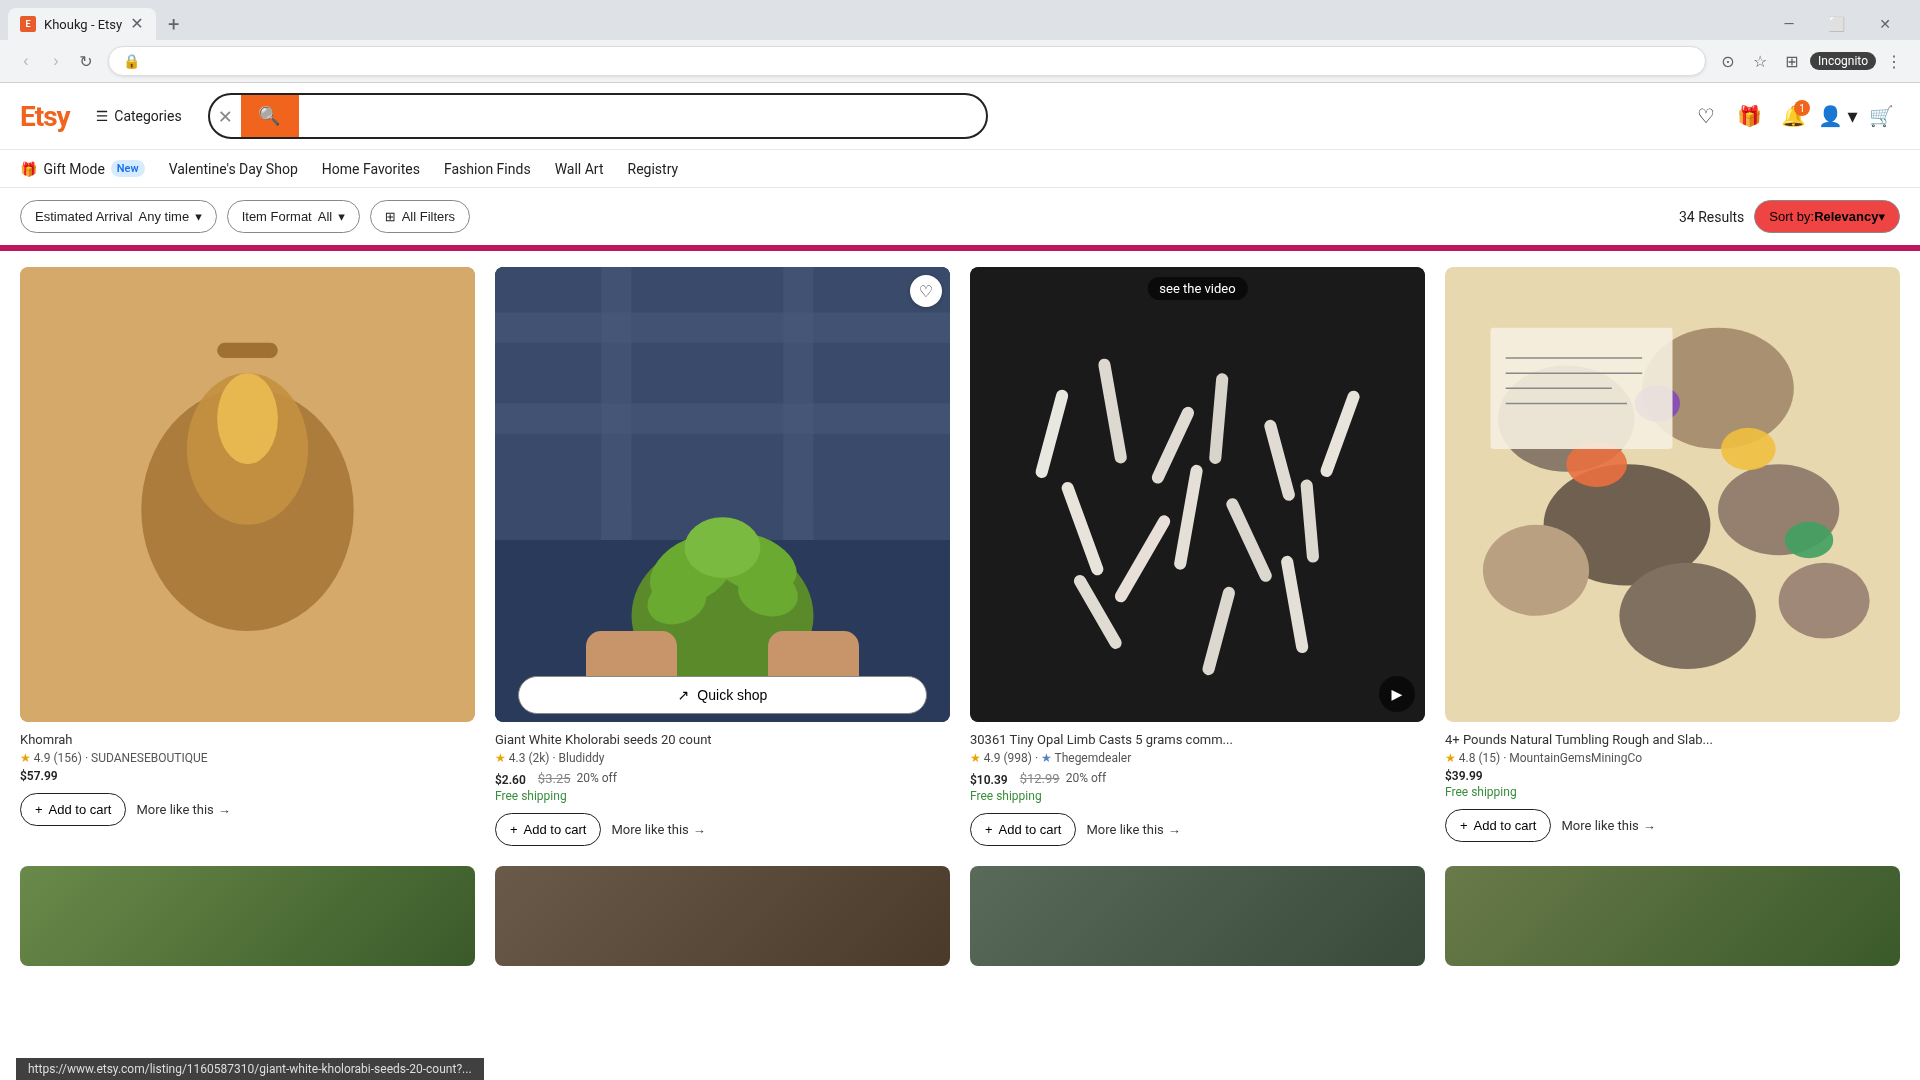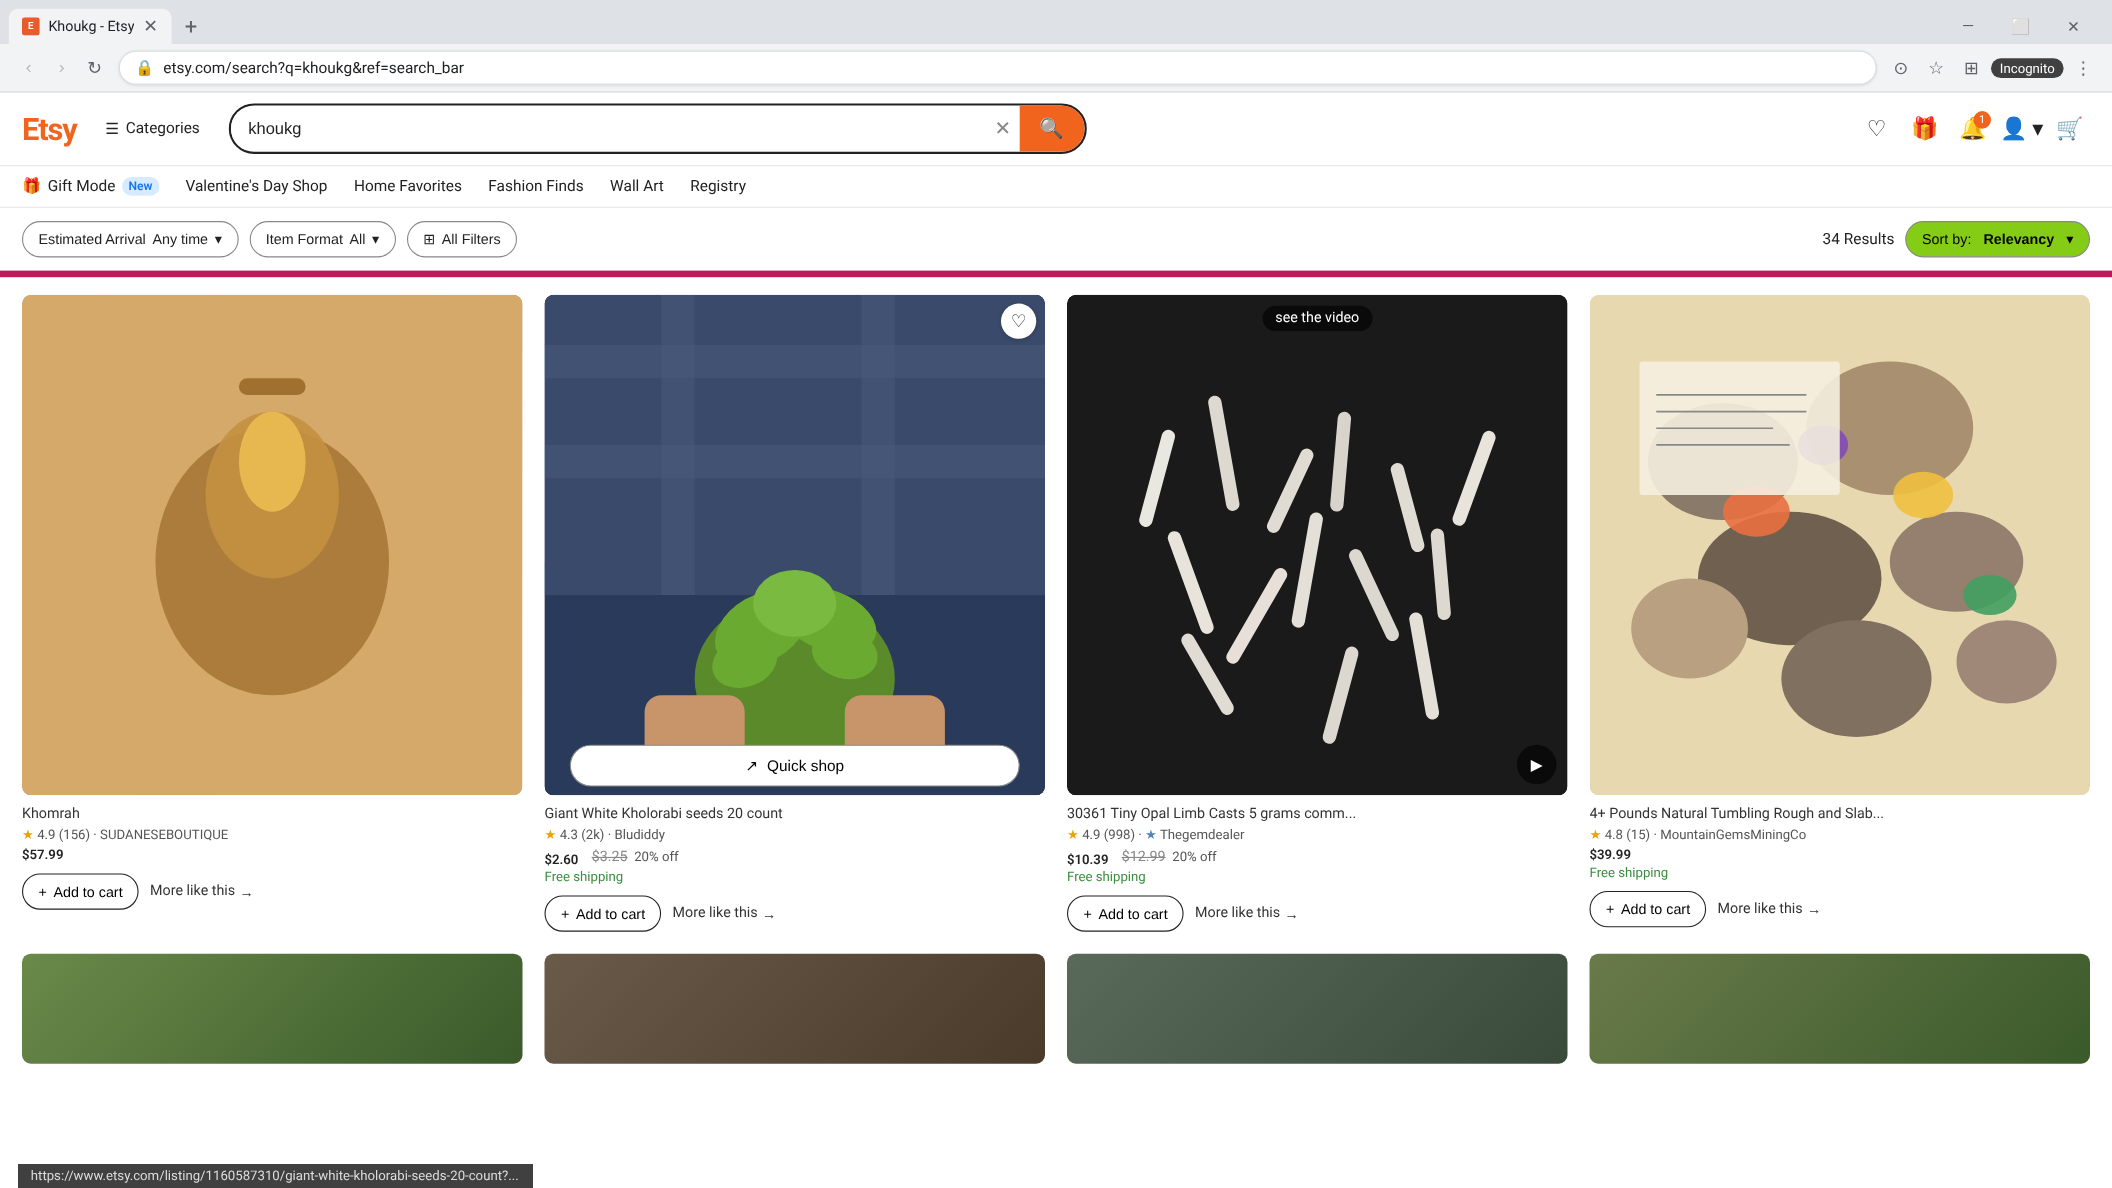--- a/index.html
+++ b/index.html
@@ -38,21 +38,21 @@
 
     
     .etsy-nav { padding: 10px 20px; border-bottom: 1px solid #e8e8e8; display: flex; gap: 24px; align-items: center; }
     .nav-item { font-size: 14px; color: #222; cursor: pointer; text-decoration: none; display: flex; align-items: center; gap: 6px; }
     .gift-badge { background: #d6ebff; color: #1a73e8; font-size: 11px; padding: 2px 6px; border-radius: 10px; font-weight: 600; }
 
     
     .filters-bar { padding: 12px 20px; display: flex; align-items: center; gap: 10px; border-bottom: 6px solid #be185d; }
     .filter-btn { display: flex; align-items: center; gap: 6px; padding: 8px 14px; border: 1px solid #888; border-radius: 20px; cursor: pointer; font-size: 13px; background: white; color: #222; }
     .results-info { margin-left: auto; display: flex; align-items: center; gap: 10px; color: #222; font-size: 14px; }
-    .sort-btn { display: flex; align-items: center; gap: 11px; padding: 8px 14px; border: 1px solid #888; border-radius: 20px; cursor: pointer; font-size: 13px; background: #84cc16; }
+    .sort-btn { display: flex; align-items: center; gap: 0; padding: 8px 14px; border: 1px solid #888; border-radius: 20px; cursor: pointer; font-size: 13px; background: #ef4444; }
 
     
     .products-section { padding: 16px 20px; }
     .products-grid { display: grid; grid-template-columns: repeat(4, 1fr); gap: 20px; }
     .product-card { cursor: pointer; position: relative; }
     .product-image-wrap { position: relative; border-radius: 8px; overflow: hidden; margin-bottom: 10px; }
     .product-img-placeholder { width: 100%; aspect-ratio: 1; display: flex; align-items: center; justify-content: center; border-radius: 8px; overflow: hidden; }
     .wishlist-btn { position: absolute; top: 8px; right: 8px; width: 32px; height: 32px; background: white; border-radius: 50%; display: flex; align-items: center; justify-content: center; cursor: pointer; font-size: 16px; color: #333; box-shadow: 0 1px 4px rgba(0,0,0,0.2); border: none; }
     .video-badge { position: absolute; top: 10px; left: 50%; transform: translateX(-50%); background: rgba(0,0,0,0.6); color: white; padding: 4px 12px; border-radius: 12px; font-size: 13px; white-space: nowrap; }
     .play-btn { position: absolute; bottom: 10px; right: 10px; width: 36px; height: 36px; background: rgba(0,0,0,0.6); border-radius: 50%; display: flex; align-items: center; justify-content: center; color: white; font-size: 14px; }
@@ -100,40 +100,38 @@
   </div>
 
   <div class="nav-bar">
     <div class="nav-arrows">
       <button class="nav-btn disabled">‹</button>
       <button class="nav-btn disabled">›</button>
       <button class="nav-btn">↻</button>
     </div>
     <div class="address-bar">
       <span style="color:#888;font-size:14px;">🔒</span>
-      <span class="address-url">etsy.com/search?q=khoukg&amp;ref=search_bar</span>
     </div>
     <div class="nav-actions">
       <div class="nav-icon">⊙</div>
       <div class="nav-icon">☆</div>
       <div class="nav-icon">⊞</div>
       <div class="incognito-badge">Incognito</div>
       <div class="nav-icon">⋮</div>
     </div>
   </div>
 </div>
 
 <div class="etsy-header">
   <div class="etsy-logo">Etsy</div>
   <div class="categories-btn">
     <span>☰</span>
     <span>Categories</span>
   </div>
   <div class="search-bar">
-    <input class="search-input" value="khoukg" style="">
     <span class="search-clear">✕</span>
     <button class="search-btn">
       <span>🔍</span>
     </button>
   </div>
   <div class="header-icons">
     <div class="header-icon">♡</div>
     <div class="header-icon">🎁</div>
     <div class="header-icon">
       🔔

